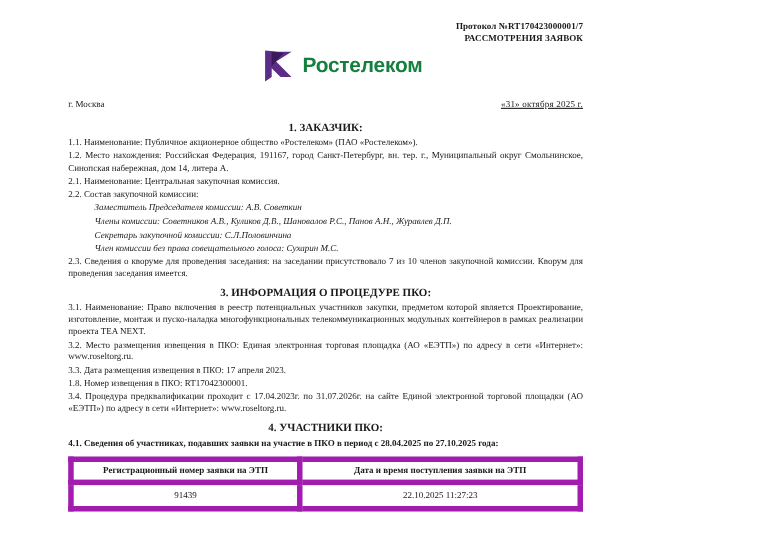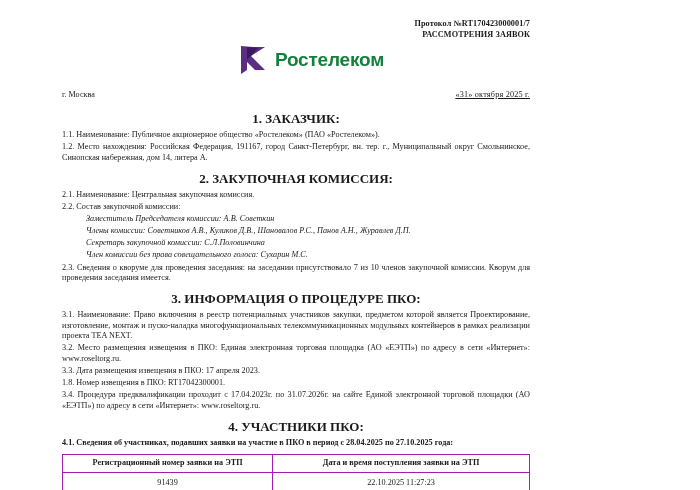--- a/index.html
+++ b/index.html
@@ -62,21 +62,21 @@
     font-size: 8.2px;
     margin-top: 14px;
     margin-bottom: 12px;
     gap: 32px;
   }
   .city { }
   .date-line { letter-spacing: 0.2px; }
   .section-title {
     text-align: center;
     font-weight: bold;
-    font-size: 13px;
+    font-size: 10px;
     margin: 7px 0 3px 0;
   }
   p.cl {
     font-size: 8.2px;
     line-height: 1.3;
     margin: 0 0 1.5px 0;
     text-align: justify;
   }
   .b { font-weight: bold; }
   .i { font-style: italic; }
@@ -89,21 +89,21 @@
     text-align: justify;
   }
   table.participants {
     border-collapse: collapse;
     width: 100%;
     margin-top: 6px;
     font-size: 8.2px;
   }
   table.participants th,
   table.participants td {
-    border: 1px solid #a21caf;
+    border: 5px solid #a21caf;
     text-align: center;
     vertical-align: middle;
     padding: 3px 4px;
   }
   table.participants th {
     font-weight: bold;
     line-height: 1.25;
   }
   table.participants td {
     height: 13px;
@@ -133,21 +133,20 @@
 
   <div class="city-date">
     <div class="city">г. Москва</div>
     <div class="date-line u">«31» октября  2025 г.</div>
   </div>
 
   <div class="section-title">1. ЗАКАЗЧИК:</div>
   <p class="cl">1.1. Наименование: Публичное акционерное общество «Ростелеком» (ПАО «Ростелеком»).</p>
   <p class="cl">1.2. Место нахождения: Российская Федерация, 191167, город Санкт-Петербург, вн. тер. г., Муниципальный округ Смольнинское, Синопская набережная, дом 14, литера А.</p>
 
-  <div class="section-title">2. ЗАКУПОЧНАЯ КОМИССИЯ:</div>
   <p class="cl">2.1. Наименование: Центральная закупочная комиссия.</p>
   <p class="cl">2.2. Состав закупочной комиссии:</p>
   <p class="sub i">Заместитель Председателя комиссии: А.В. Советкин</p>
   <p class="sub i">Члены комиссии: Советников А.В., Куликов Д.В., Шановалов Р.С., Панов А.Н., Журавлев Д.П.</p>
   <p class="sub i">Секретарь закупочной комиссии: С.Л.Половинчина</p>
   <p class="sub i">Член комиссии без права совещательного голоса: Сухарин М.С.</p>
   <p class="cl">2.3. Сведения о кворуме для проведения заседания: на заседании присутствовало 7 из 10 членов закупочной комиссии.  Кворум для проведения заседания имеется.</p>
 
   <div class="section-title">3. ИНФОРМАЦИЯ О ПРОЦЕДУРЕ ПКО:</div>
   <p class="cl">3.1.  Наименование: Право включения в реестр потенциальных участников закупки, предметом которой является Проектирование, изготовление, монтаж и пуско-наладка многофункциональных телекоммуникационных модульных контейнеров в рамках реализации проекта TEA NEXT.</p>

